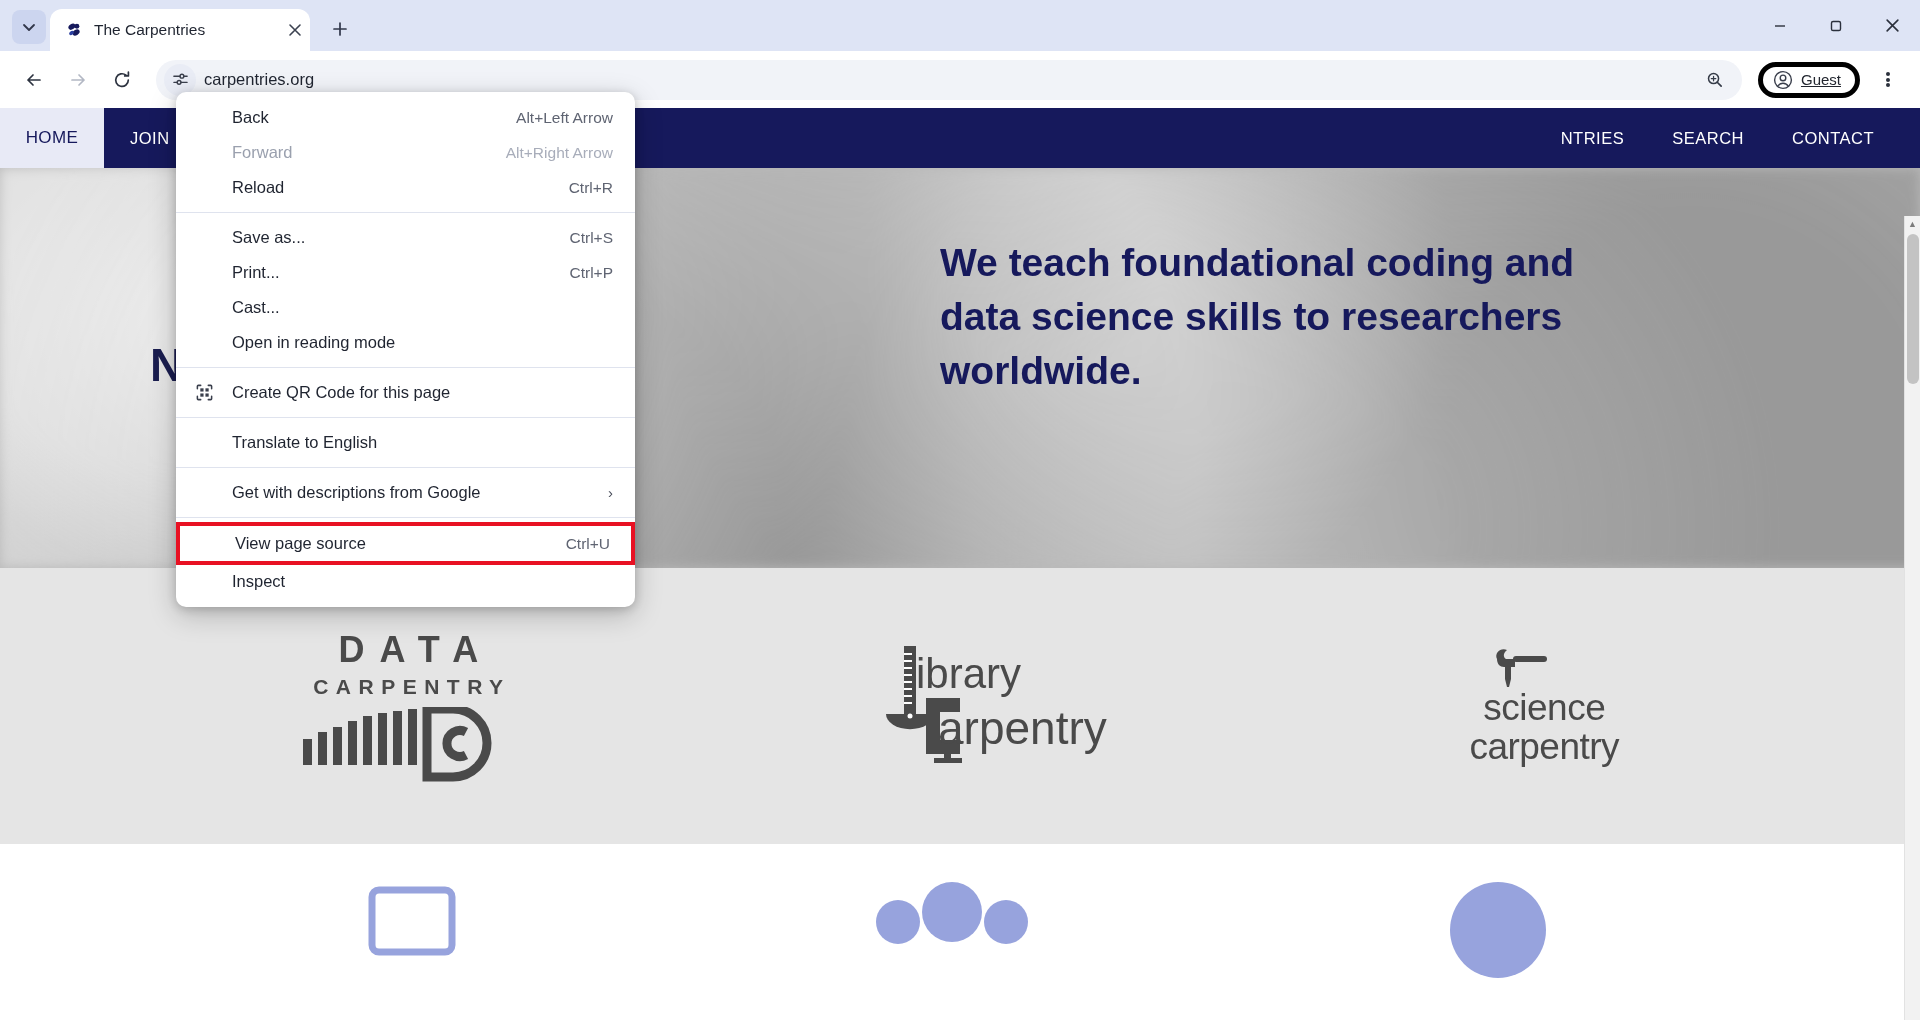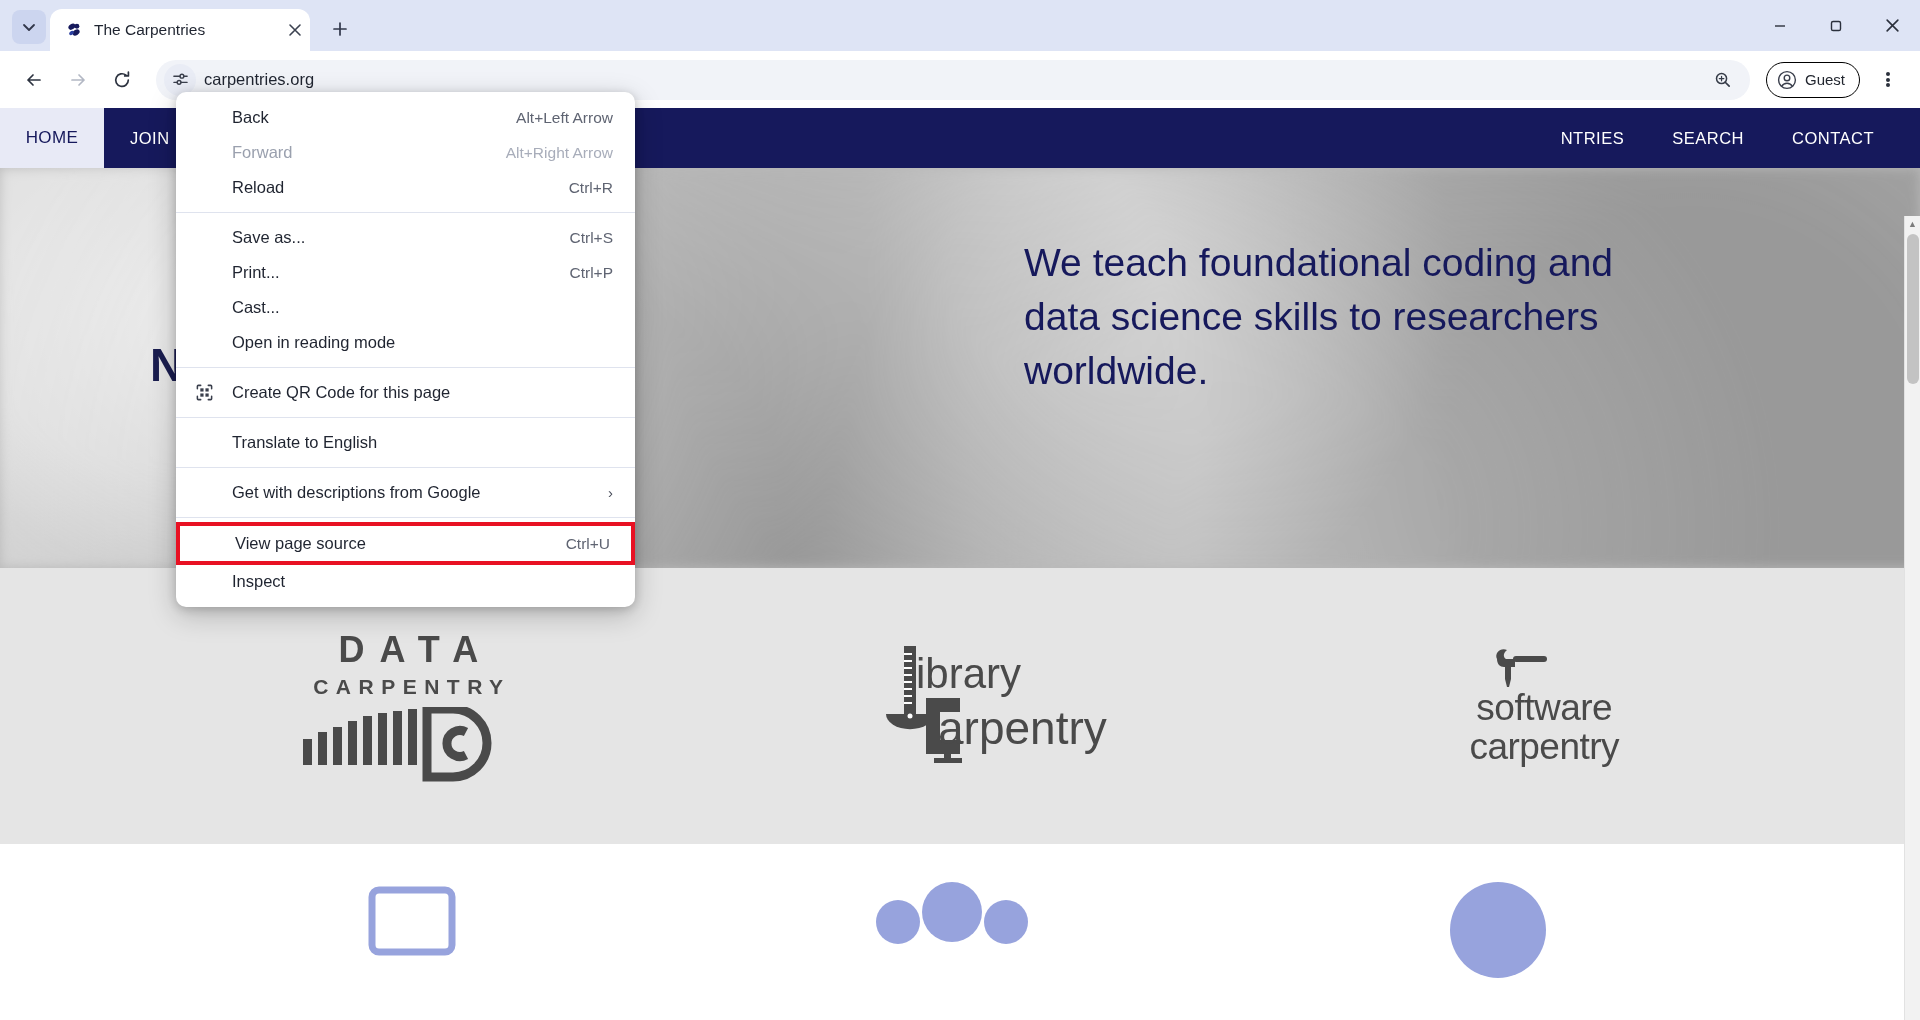--- a/index.html
+++ b/index.html
@@ -97,23 +97,23 @@
     display: flex; align-items: center; justify-content: center;
   }
   .omnibox-url {
     font-size: 16.5px; color: #1f2430;
     flex: 1 1 auto; white-space: nowrap; overflow: hidden;
   }
   .omni-zoom { width: 30px; height: 30px; display:flex; align-items:center; justify-content:center; color:#353b48; flex:none; }
   .guest-chip {
     display: flex; align-items: center; gap: 8px;
     height: 36px; padding: 0 14px 0 10px;
-    border: 1px solid #000000; border-radius: 18px;
+    border: 5px solid #000000; border-radius: 18px;
     margin-left: 12px; flex: none;
-    color: #22262f; font-size: 15px;
+    color: #22262f; font-size: 15px; text-decoration: underline;
   }
   .kebab { width: 36px; height: 36px; flex: none; display:flex; align-items:center; justify-content:center; margin-left: 6px; }
   .kebab span { display:block; width:4px; height:4px; border-radius:50%; background:#2b303c; margin:1.6px 0; }
 
   
   .page { position: absolute; top: 108px; left: 0; right: 0; bottom: 0; background:#fff; overflow: hidden; }
 
   .site-nav {
     height: 60px;
     background: #16195c;
@@ -158,24 +158,24 @@
       radial-gradient(circle at 88% 70%, rgba(80,80,80,.30) 0 14%, transparent 42%),
       radial-gradient(circle at 68% 90%, rgba(255,255,255,.30) 0 10%, transparent 35%);
     filter: blur(6px);
   }
   .hero-wordmark {
     position: absolute; left: 150px; top: 170px;
     font-size: 46px; font-weight: 700; letter-spacing: 7px;
     color: #1a1d4f; white-space: nowrap; z-index: 2;
   }
   .hero-copy {
-    position: absolute; left: 1024px; top: 68px; width: 660px;
+    position: absolute; left: 940px; top: 68px; width: 660px;
     z-index: 2;
     color: #16195c;
-    font-size: 39px; line-height: 1.38; font-weight: 400;
+    font-size: 39px; line-height: 1.38; font-weight: 700;
   }
 
   .logos {
     height: 276px;
     background: #e5e5e5;
     display: flex; align-items: center;
     justify-content: space-around;
     padding: 0 120px;
   }
   .logo-block { display: flex; flex-direction: column; align-items: center; color: #4a4a4a; }
@@ -413,21 +413,21 @@
 
       <div class="logo-block">
         <svg width="60" height="44" viewBox="0 0 60 44" style="align-self:flex-start; margin-left:22px;">
           <g fill="#4a4a4a">
             <path d="M6 14 C3 8 10 2 16 5 C12 8 12 12 15 14 L24 14 L24 22 L13 22 C9 22 6 19 6 14 Z"></path>
             <rect x="22" y="11" width="34" height="6" rx="3"></rect>
             <rect x="14" y="22" width="6" height="12"></rect>
             <path d="M14 34 L20 34 L18 42 L16 42 Z"></path>
           </g>
         </svg>
-        <div class="sc-text">software</div>
+        <div class="sc-text">science</div>
         <div class="sc-text">carpentry</div>
       </div>
 
     </div>
 
     <div class="bottom-strip">
       <div class="bottom-icons">
         <svg class="bi" width="150" height="100" viewBox="0 0 150 100">
           <rect x="35" y="12" width="80" height="62" rx="7" fill="none" stroke="#97a3dd" stroke-width="7"></rect>
         </svg>

